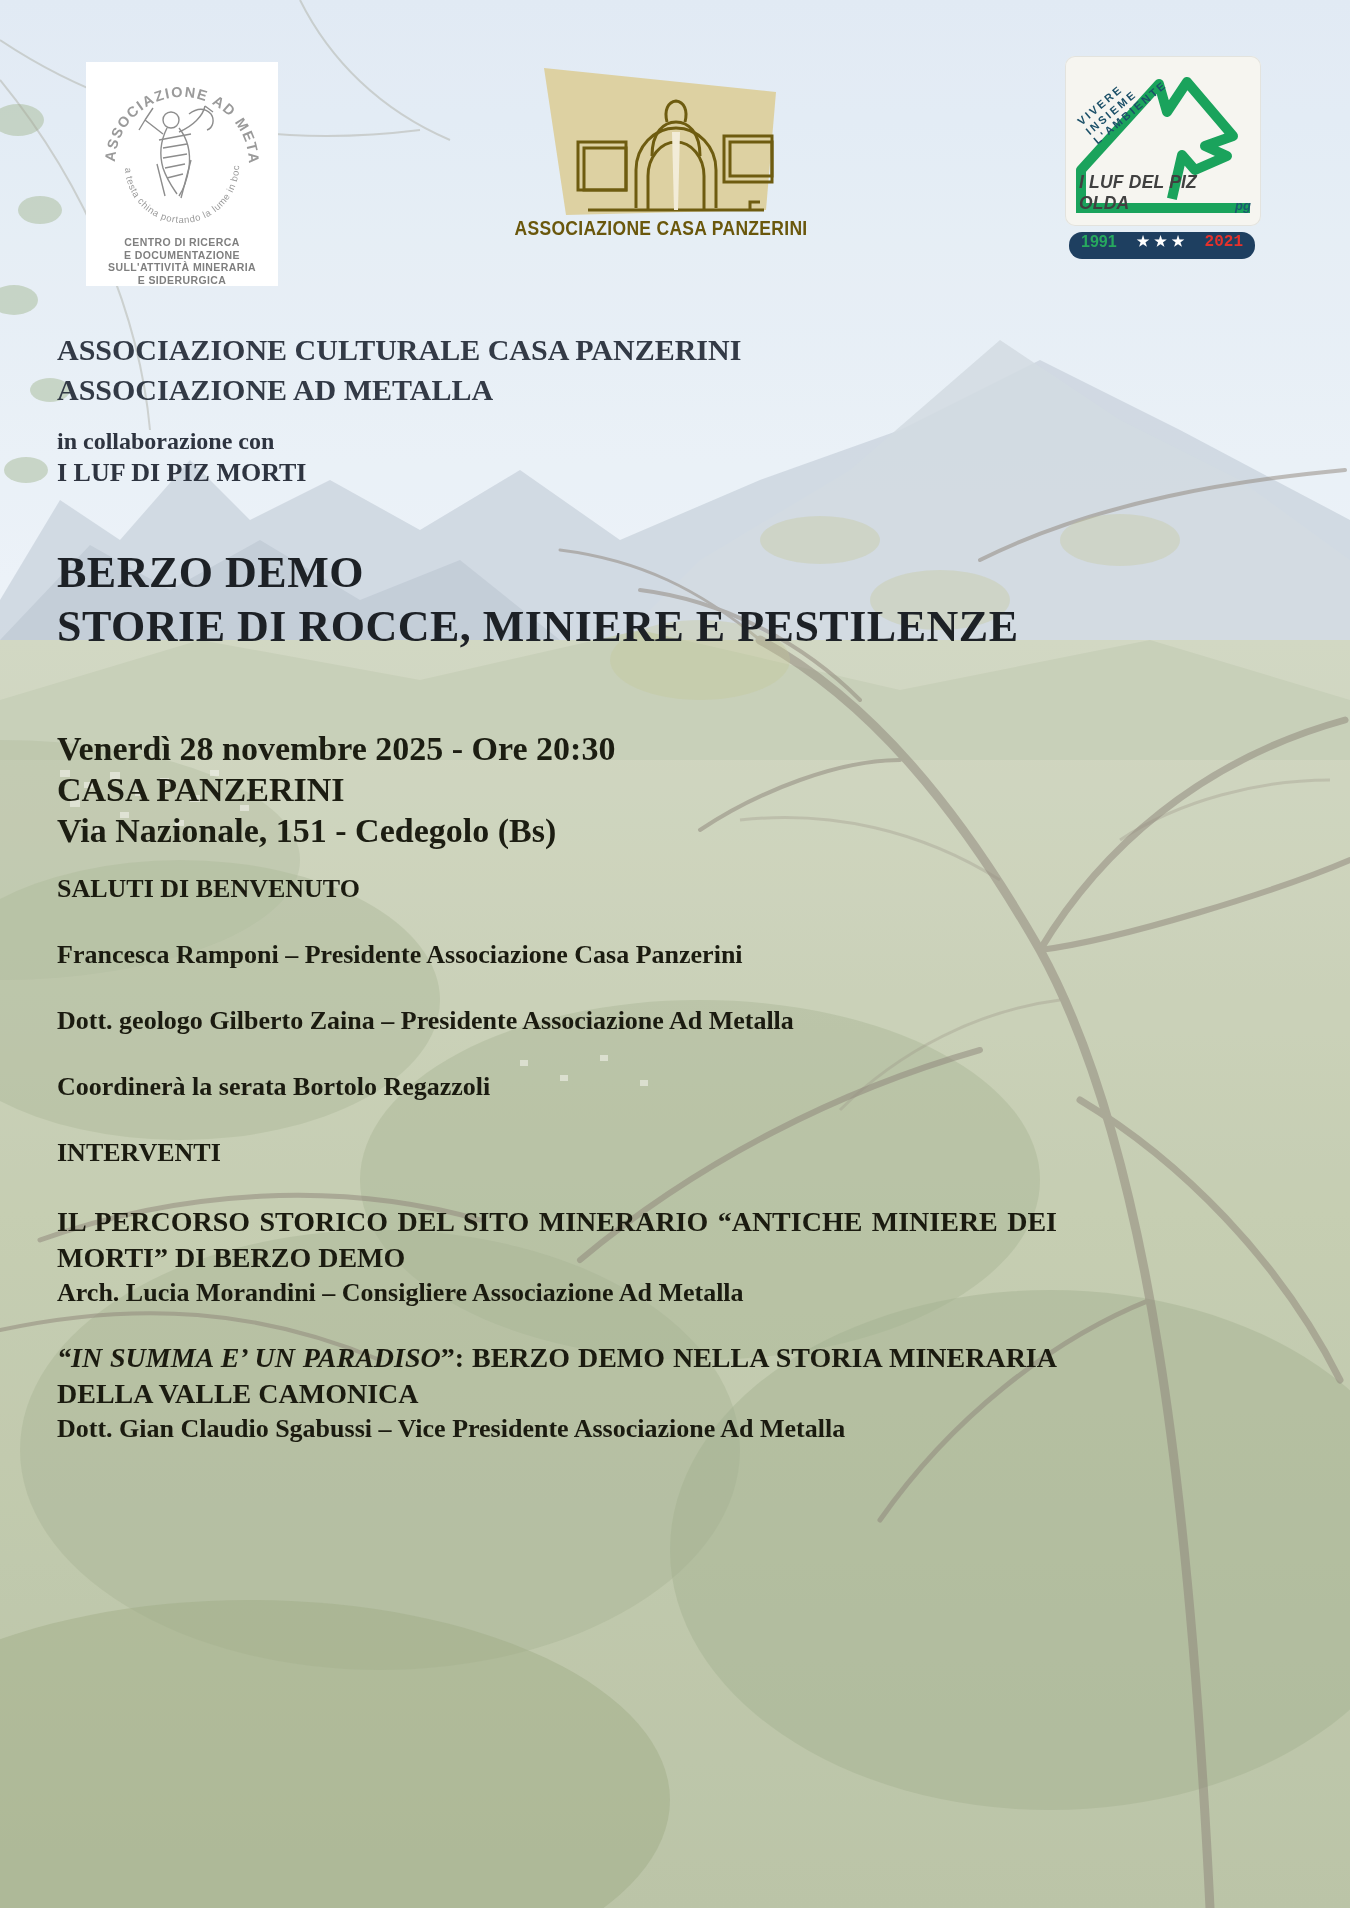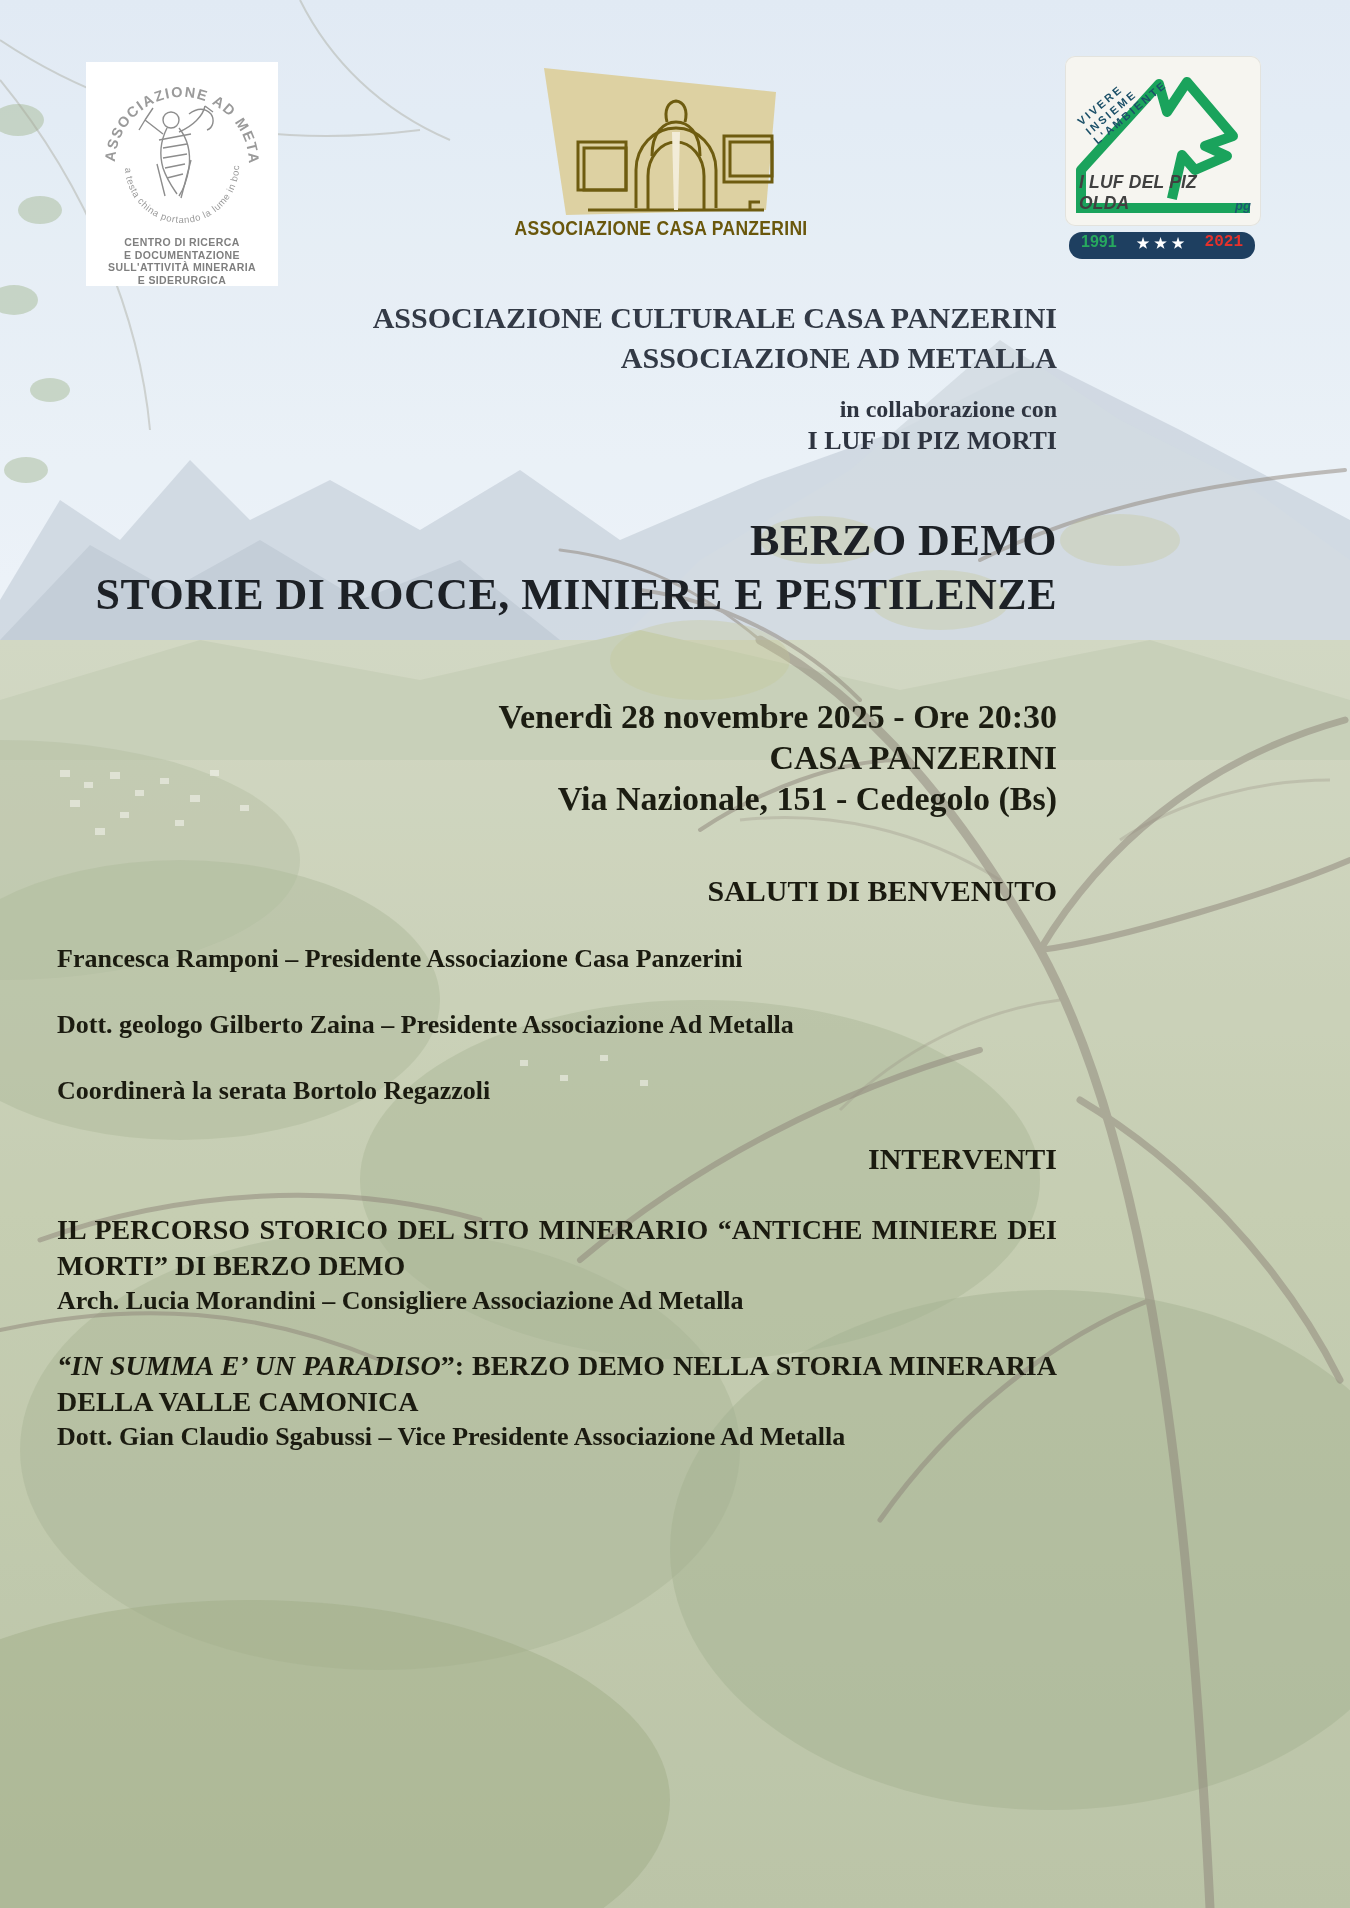--- a/index.html
+++ b/index.html
@@ -26,36 +26,36 @@
     border-radius:10px;box-shadow:0 0 0 1px #e3e3de inset;}
   .iluf-motto{position:absolute;left:10px;top:62px;transform:rotate(-40deg);transform-origin:left top;
     font-family:"Liberation Sans",sans-serif;font-weight:bold;font-size:11px;line-height:12.5px;
     color:#1c5068;letter-spacing:2.5px;}
   .iluf-name{position:absolute;left:14px;top:116px;width:172px;text-align:left;
     font-family:"Liberation Sans",sans-serif;font-weight:bold;font-style:italic;
     font-size:17.5px;color:#404040;letter-spacing:.2px;}
   .iluf-pg{position:absolute;right:10px;top:142px;font-family:"Liberation Sans",sans-serif;
     font-weight:bold;font-style:italic;font-size:13px;color:#1b5a6e;z-index:3;}
   .iluf-years{position:absolute;left:4px;top:176px;width:186px;height:27px;background:#1e3f60;
-    border-radius:13px;display:flex;align-items:flex-end;justify-content:space-between;
-    padding:8px 12px;box-sizing:border-box;font-family:"Liberation Sans",sans-serif;font-weight:bold;}
+    border-radius:13px;display:flex;align-items:flex-start;justify-content:space-between;
+    padding:1px 12px;box-sizing:border-box;font-family:"Liberation Sans",sans-serif;font-weight:bold;}
   .y-start{color:#27a95e;font-size:16px;}
   .y-stars{color:#ffffff;font-size:14px;letter-spacing:5px;padding-left:5px;}
   .y-end{color:#e5312b;font-size:16px;font-family:Liberation Mono, monospace;}
 
   
   .col{position:absolute;left:57px;width:1000px;z-index:2;}
-  .center{text-align:right;}
+  .center{text-align:left;margin-top:32px;}
   .org-block{top:298px;color:#333a46;font-weight:bold;font-size:30px;line-height:40px;}
   .collab-block{top:394px;color:#2e3440;font-weight:bold;font-size:24px;line-height:31px;}
   .collab-org{font-size:26px;}
   .title-block{top:514px;color:#1d2126;font-weight:bold;font-size:44px;line-height:54px;letter-spacing:.5px;}
   .event-block{top:696px;color:#1c1d12;font-weight:bold;font-size:34px;line-height:41px;}
   .program{top:874px;color:#1b1b10;font-weight:bold;}
-  .p-heading{font-size:30px;margin:0 0 36px 0;text-align:right;}
+  .p-heading{font-size:26px;margin:0 0 36px 0;}
   .p-line{font-size:26px;margin:0 0 36px 0;}
   .p-item-title{font-size:28px;line-height:36px;margin:0;text-align:justify;}
   .p-item-speaker{font-size:26px;margin:0 0 30px 0;line-height:34px;}
   .gap-sm{margin-bottom:24px;}
   .it{font-style:italic;}
 </style>
 </head>
 <body>
 
 <svg class="bg" viewBox="0 0 1350 1908" preserveAspectRatio="none">

